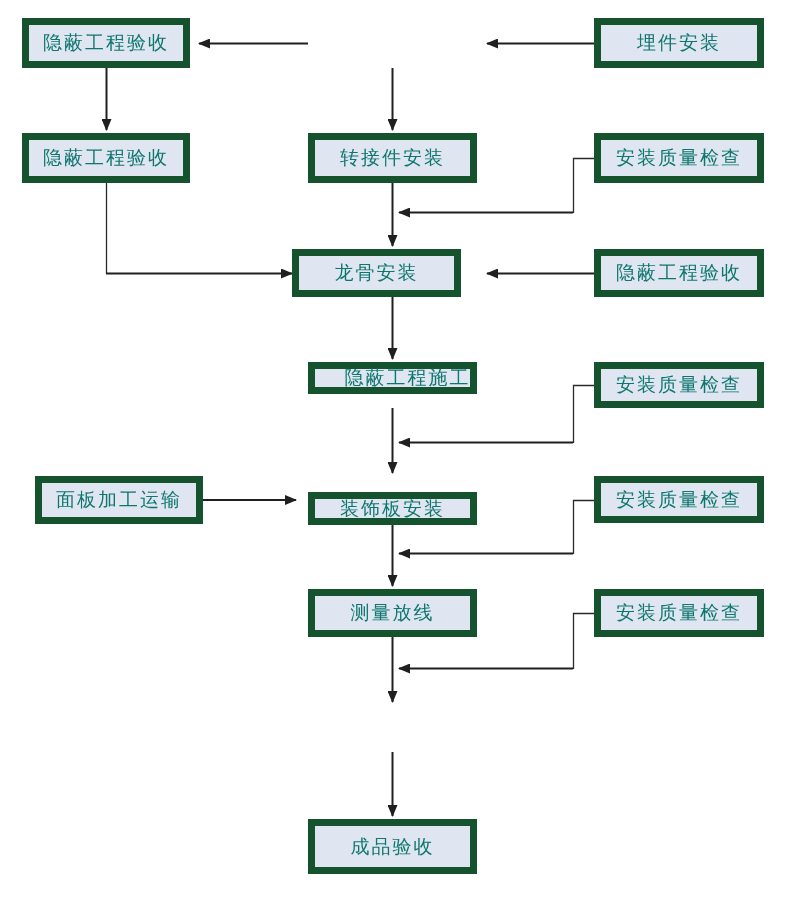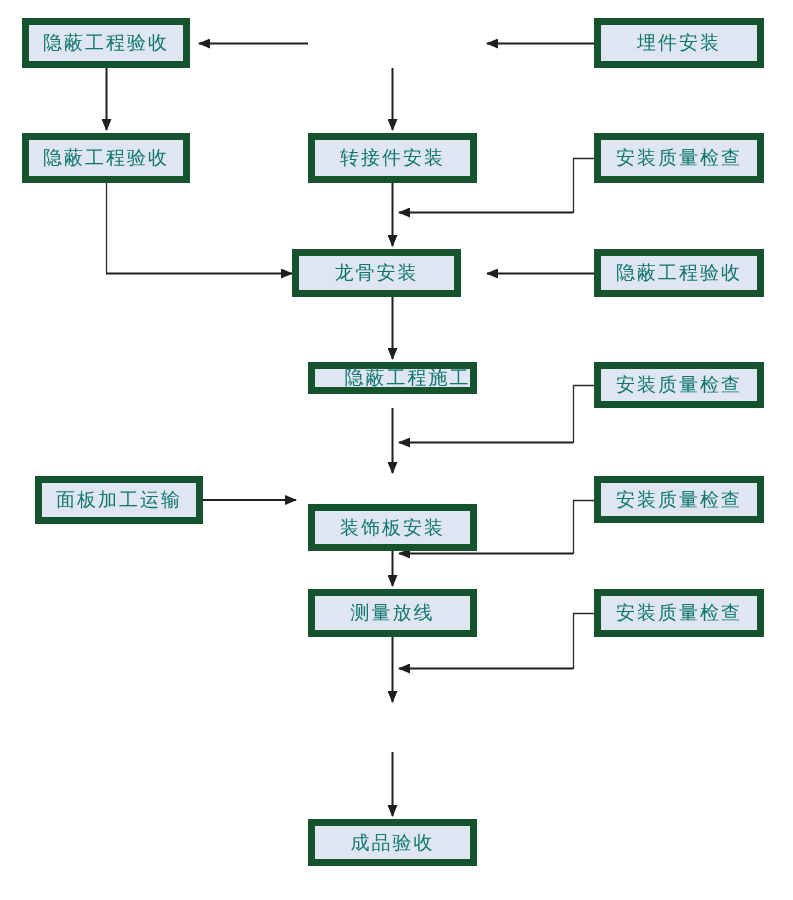--- a/index.html
+++ b/index.html
@@ -89,22 +89,22 @@
   <div class="node" style="left:308px; top:133px; width:169px; height:50px;">转接件安装</div>
   <div class="node" style="left:594px; top:133px; width:170px; height:50px;">安装质量检查</div>
 
   <div class="node" style="left:292px; top:249px; width:169px; height:48px;">龙骨安装</div>
   <div class="node" style="left:594px; top:249px; width:170px; height:48px;">隐蔽工程验收</div>
 
   <div class="node" style="left:308px; top:362px; width:169px; height:32px;padding-left:30px;">隐蔽工程施工</div>
   <div class="node" style="left:594px; top:362px; width:170px; height:46px;">安装质量检查</div>
 
   <div class="node" style="left:22px;  top:476px; width:168px; height:48px;margin-left:13px;">面板加工运输</div>
-  <div class="node" style="left:308px; top:504px; width:169px; height:47px;">装饰板安装</div>
+  <div class="node" style="left:308px; top:492px; width:169px; height:33px;">装饰板安装</div>
   <div class="node" style="left:594px; top:476px; width:170px; height:47px;">安装质量检查</div>
 
   <div class="node" style="left:308px; top:589px; width:169px; height:48px;">测量放线</div>
   <div class="node" style="left:594px; top:589px; width:170px; height:48px;">安装质量检查</div>
 
 
-  <div class="node" style="left:308px; top:819px; width:169px; height:47px;">成品验收</div>
+  <div class="node" style="left:308px; top:819px; width:169px; height:55px;">成品验收</div>
 
 </div>
 
 </body></html>

